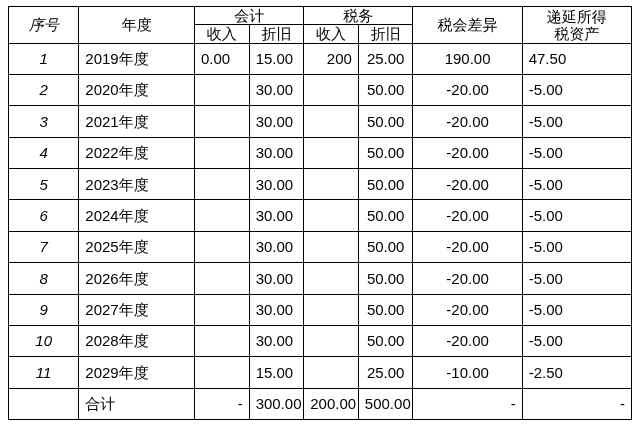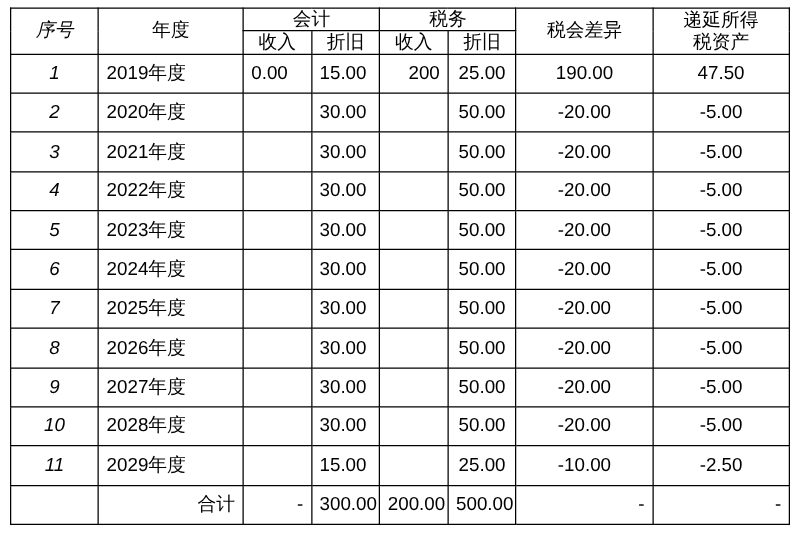--- a/index.html
+++ b/index.html
@@ -36,27 +36,27 @@
     font-weight: normal;
     vertical-align: middle;
   }
   .c-num      { width: 52px;  text-align: center; font-style: italic; }
   .c-year     { width: 94px;  text-align: left; }
   .c-acc-in   { width: 88px;  text-align: left; }
   .c-acc-dep  { width: 88px;  }
   .c-tax-in   { width: 88px;  text-align: right; }
   .c-tax-dep  { width: 88px;  text-align: center; }
   .c-diff     { width: 88px;  text-align: center; }
-  .c-dta      { width: 88px;  text-align: center; }
+  .c-dta      { width: 88px;  text-align: left; }
 
   .hdr-group  { text-align: center; }
   .hdr-sub    { text-align: center; }
   .hdr-tall   { text-align: center; }
   .row-total td { text-align: right; }
-  .row-total .t-label { text-align: right; }
+  .row-total .t-label { text-align: left; }
   .dash { text-align: center; }
 </style>
 </head>
 <body>
 
 <div class="sheet">
   <table class="tax-table">
     <thead>
       <tr>
         <th class="c-num hdr-tall" rowspan="2">序号</th>

